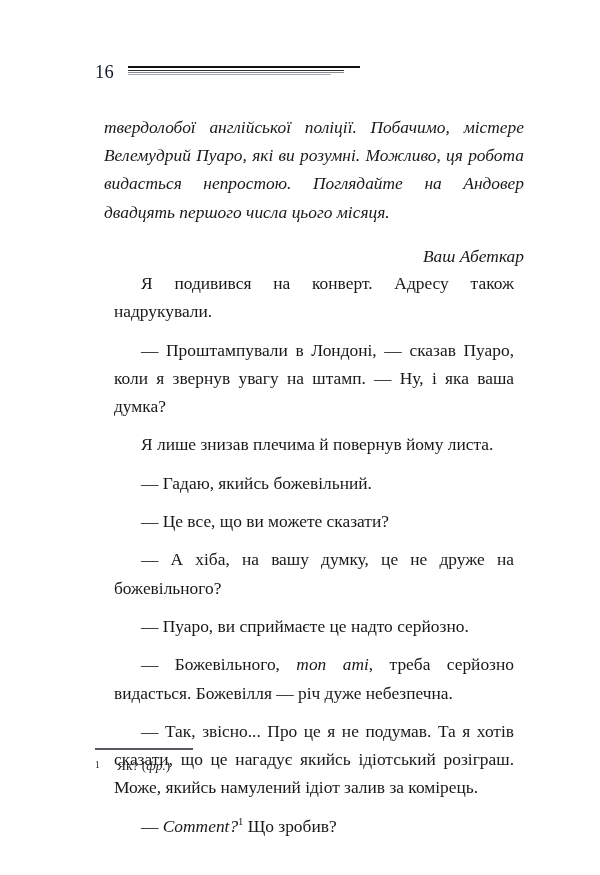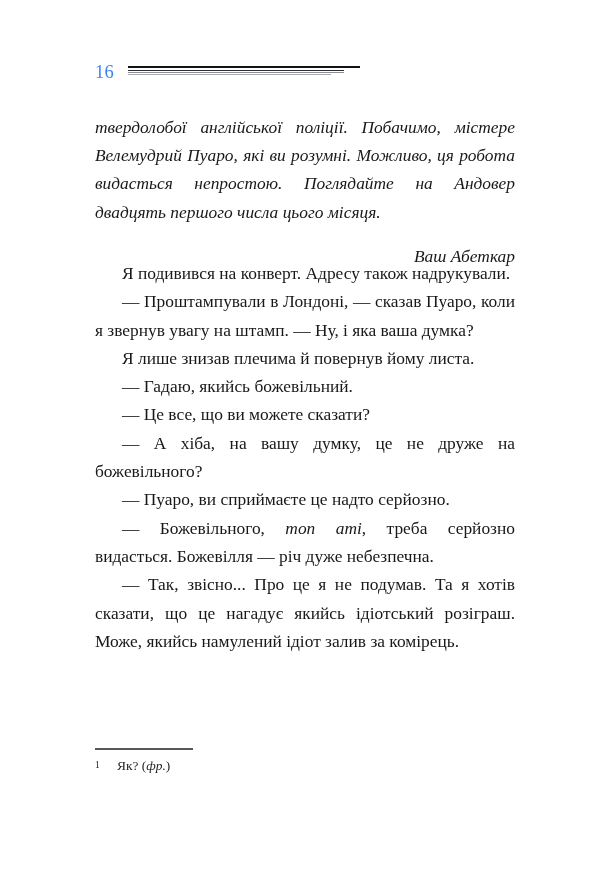--- a/index.html
+++ b/index.html
@@ -29,21 +29,21 @@
     top: 57px;
     width: 420px;
     height: 30px;
     display: flex;
     align-items: center;
   }
   .folio {
     font-size: 18.5px;
     line-height: 1;
     letter-spacing: .3px;
-    color: #3b82f6;
+    color: #0f172a;
     flex: 0 0 auto;
     padding-right: 14px;
   }
   .head-rule {
     position: relative;
     flex: 0 0 auto;
     width: 232px;
     height: 14px;
     margin-top: 2px;
   }
@@ -54,21 +54,21 @@
     background: #1c1d1f;
   }
   .head-rule .r1 { top: 0px;   width: 232px; height: 2.0px; background:#111214; }
   .head-rule .r2 { top: 3.6px; width: 216px; height: 1.5px; background:#2e3033; }
   .head-rule .r3 { top: 6.4px; width: 216px; height: 1.0px; background:#8c8f93; }
   .head-rule .r4 { top: 8.4px; width: 203px; height: 1.0px; background:#a8abaf; }
 
   
   .col {
     position: absolute;
-    left: 95px;
+    left: 104px;
     width: 420px;
   }
 
   .letter {
     top: 113px;
     font-style: italic;
     font-size: 17.4px;
     line-height: 28.2px;
     text-align: justify;
     text-justify: inter-word;
@@ -82,21 +82,21 @@
   }
 
   .body {
     top: 259px;
     font-size: 17.4px;
     line-height: 28.3px;
     text-align: justify;
     text-justify: inter-word;
   }
   .body p {
-    margin: 0;
+    margin: 10px;
     text-indent: 27px;
     font-family: Liberation Serif, serif;
   }
   .body i, .letter i { font-style: italic; }
 
   sup.fn {
     font-size: 10.5px;
     vertical-align: super;
     line-height: 0;
   }
@@ -153,20 +153,21 @@
   <div class="col body">
     <p>Я подивився на конверт. Адресу також надрукували.</p>
     <p>— Проштампували в Лондоні, — сказав Пуаро, коли я звернув увагу на штамп. — Ну, і яка ваша думка?</p>
     <p>Я лише знизав плечима й повернув йому листа.</p>
     <p>— Гадаю, якийсь божевільний.</p>
     <p>— Це все, що ви можете сказати?</p>
     <p>— А хіба, на вашу думку, це не друже на божевільного?</p>
     <p>— Пуаро, ви сприймаєте це надто серйозно.</p>
     <p><span>— Божевільного, </span><i>mon ami</i><span>, треба серйозно видасться. Божевілля — річ дуже небезпечна.</span></p>
     <p>— Так, звісно... Про це я не подумав. Та я хотів сказати, що це нагадує якийсь ідіотський розіграш. Може, якийсь намулений ідіот залив за комірець.</p>
+    <p><span>— </span><i>Comment?</i><sup class="fn">1</sup><span> Що зробив?</span></p>
   </div>
 
   <div class="footnote">
     <div class="fn-rule"></div>
     <div class="fn-text">
       <span class="fn-num">1</span>
       <span class="fn-body"><span>Як? (</span><i>фр.</i><span>)</span></span>
     </div>
   </div>
 

